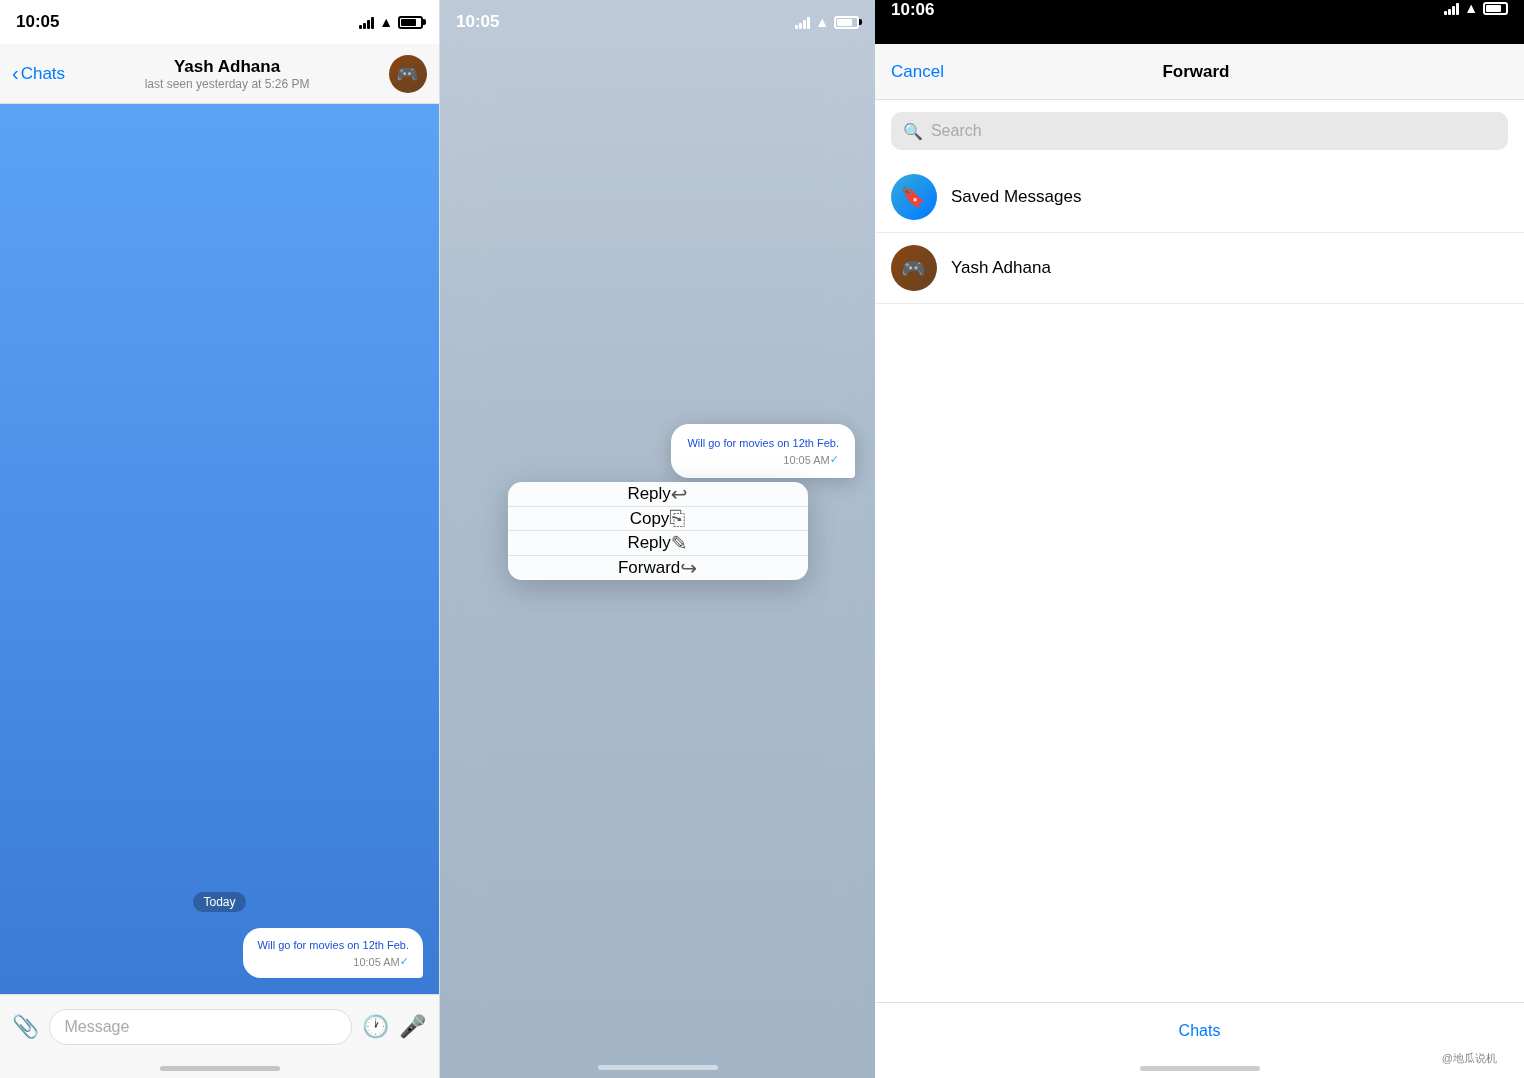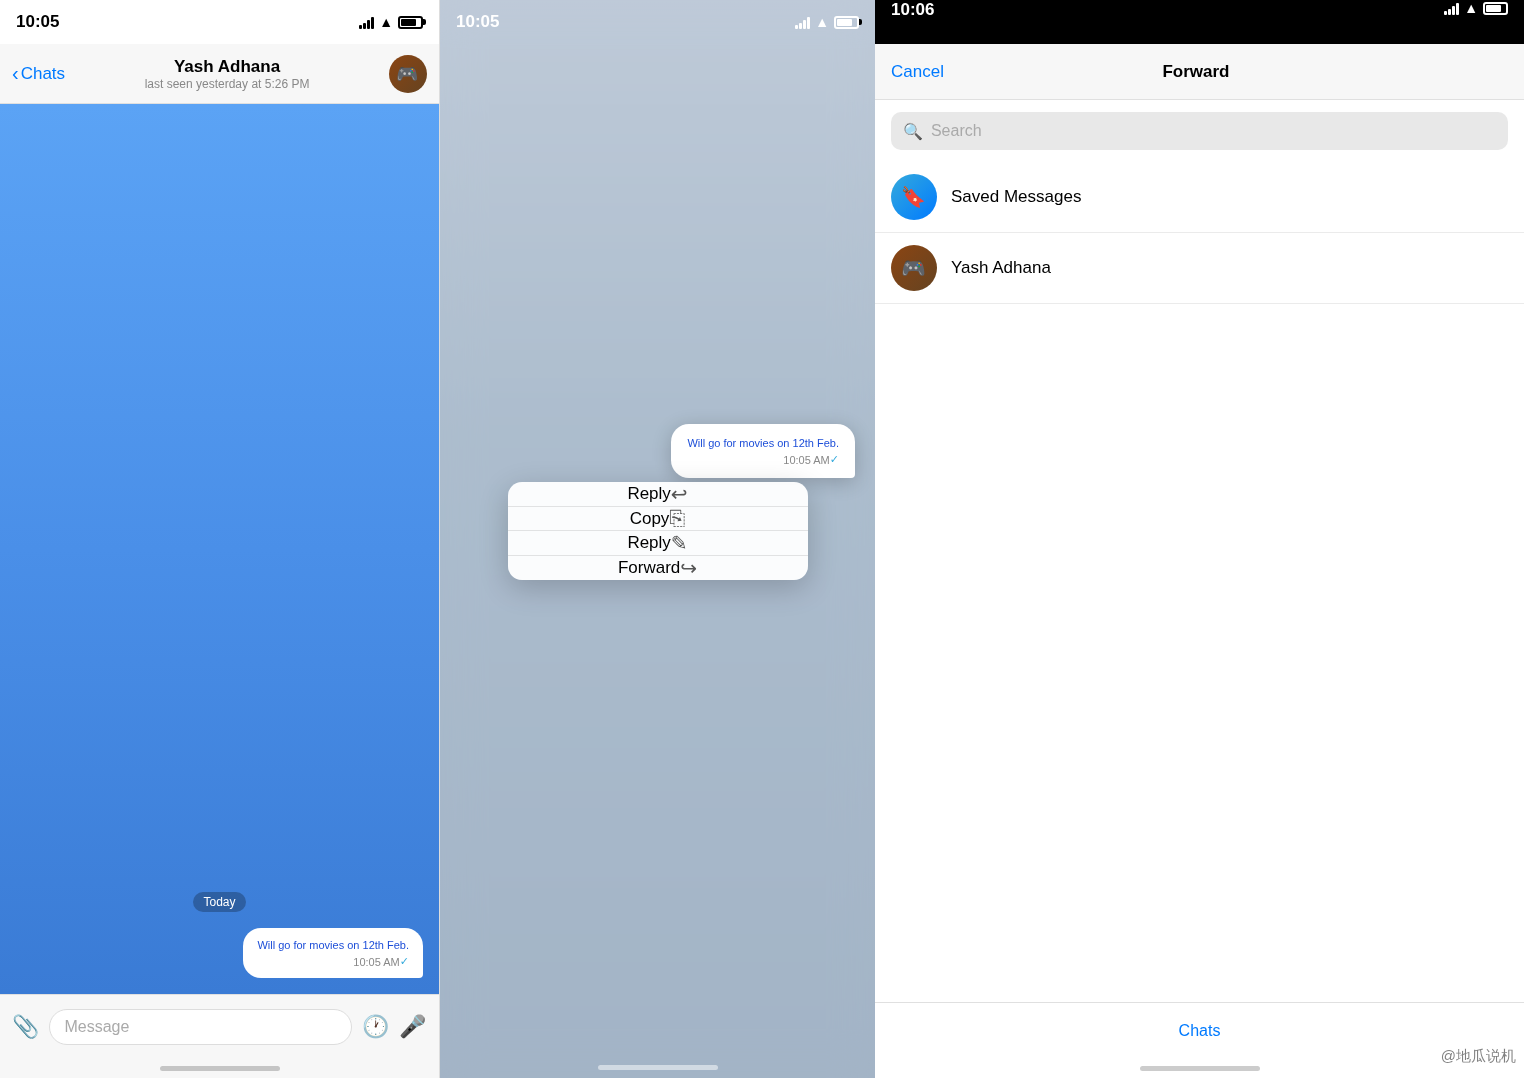--- a/index.html
+++ b/index.html
@@ -546,13 +546,13 @@
 
   <div class="panel3-bottom-tabs">
     <button class="tab-btn active">Chats</button>
   </div>
 
   <div class="panel3-home">
     <div class="home-bar"></div>
   </div>
 </div>
 
-<div class="watermark" style="position:fixed;bottom:12px;right:8px;font-size:15px;color:rgba(0,0,0,0.5);z-index:999">@地瓜说机</div>
+<div class="watermark" style="position:fixed;bottom:12px;right:27px;font-size:11px;color:rgba(0,0,0,0.5);z-index:999">@地瓜说机</div>
 
 </body></html>

